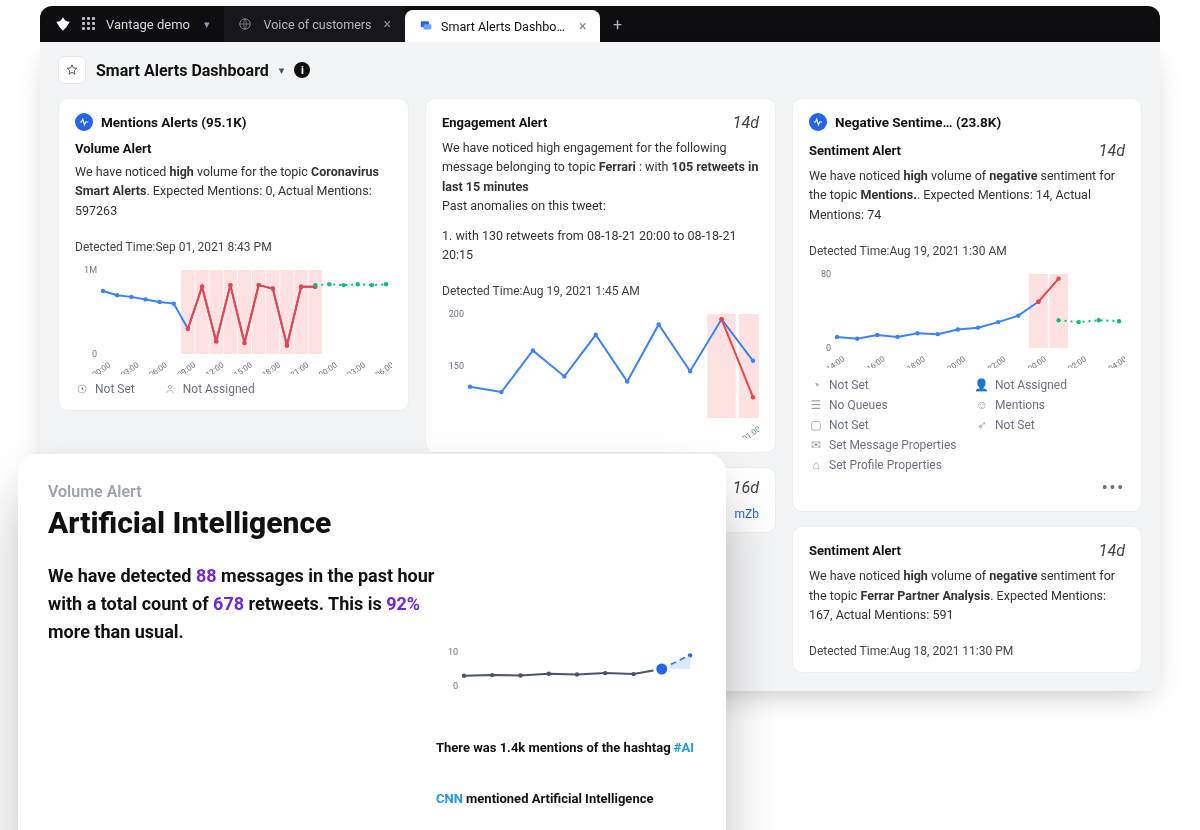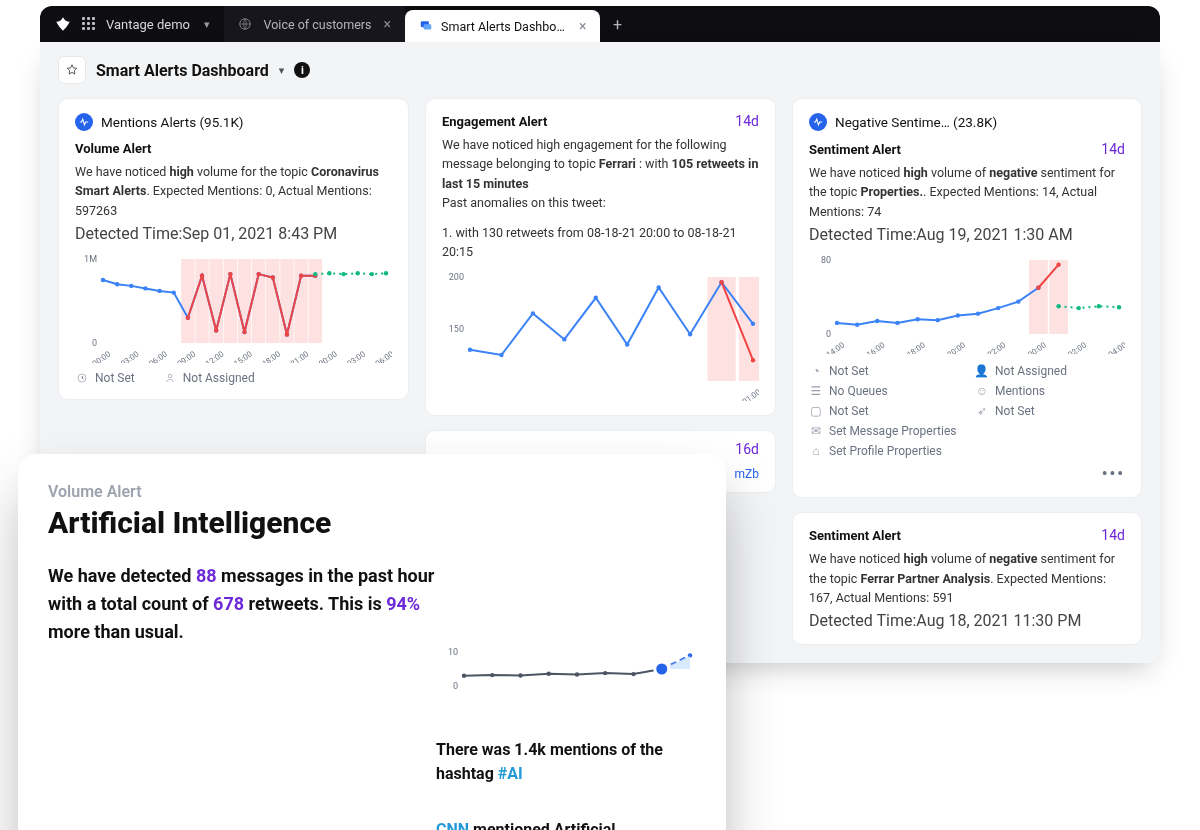--- a/index.html
+++ b/index.html
@@ -23,43 +23,43 @@
 .page-wrap { background:#f3f4f6; margin: 0 40px; border-radius: 0 0 12px 12px; padding: 14px 18px 18px 18px; box-shadow: 0 12px 30px -10px rgba(0,0,0,.25);}
 .page-header { display:flex; align-items:center; gap:10px; margin-bottom:14px;}
 .star-box { width:28px; height:28px; background:#fff; border:1px solid #e5e7eb; border-radius:6px; display:flex;align-items:center;justify-content:center; cursor:pointer;}
 .page-title { font-size:16px; font-weight:700; color:#111;}
 .chev-dn { font-size:11px; color:#555; cursor:pointer;}
 .info-dot { width:16px;height:16px;border-radius:50%;background:#111;color:#fff;font-size:11px;font-weight:700;display:flex;align-items:center;justify-content:center;cursor:pointer;}
 
 .cols { display:flex; gap:16px;}
 .col { flex:1; display:flex; flex-direction:column; gap:14px;}
 .card { background:#fff; border:1px solid #eceef1; border-radius:10px; padding:14px 16px;}
-.card-hdr { display:flex; align-items:center; gap:8px; font-size:13.5px; font-weight:400; color:#111; margin-bottom:10px;}
+.card-hdr { display:flex; align-items:center; gap:8px; font-size:13.5px; font-weight:700; color:#111; margin-bottom:10px;}
 .pulse { width:18px;height:18px;border-radius:50%;background:#2563eb;display:flex;align-items:center;justify-content:center;}
 .alert-hdr { display:flex; justify-content:space-between; align-items:center; margin-bottom:6px;}
 .alert-title { font-size:13px; font-weight:700; color:#111;}
-.age { font-size:14px; color:#6d28d9;}
+.age { font-size:16px; color:#404040;font-style:italic;}
 .alert-body { font-size:12.5px; color:#333; line-height:1.55;}
 .alert-body b{ font-weight:700;}
-.detected { font-size:16px; color:#444; margin-top:4px;}
+.detected { font-size:12px; color:#444; margin-top:20px;}
 .mini-chart { height:110px; margin-top:10px; position:relative;}
 .meta-grid { display:grid; grid-template-columns:1fr 1fr; gap:6px 16px; margin-top:10px;}
 .meta-row, .meta-item { display:flex; align-items:center; gap:6px; font-size:12px; color:#6b7280;}
 .meta-row { justify-content:flex-start; gap:28px; margin-top:8px;}
 .meta-ico { width:14px;height:14px; display:inline-flex;align-items:center;justify-content:center;color:#9ca3af;}
 .dots { text-align:right; color:#6b7280; letter-spacing:2px; font-weight:700; cursor:pointer; margin-top:6px;}
 
 .overlay { position:absolute; left:18px; top:454px; width:708px; background:#fff; border-radius:18px; box-shadow:0 30px 60px -10px rgba(0,0,0,.35); padding:28px 30px 34px 30px;}
 .ov-left { width:390px; float:left;}
 .ov-right { width:260px; float:right;}
 .ov-kicker { font-size:16px; color:#9ca3af; font-weight:600; margin-bottom:4px;}
 .ov-title { font-size:30px; font-weight:800; color:#111; margin-bottom:22px;}
 .ov-body { font-size:18px; font-weight:700; color:#111; line-height:1.55;}
 .ov-body .num { color:#6d28d9;}
-.ov-right p { font-size:16px; font-weight:700; color:#111; line-height:1.5; margin-bottom:20px;margin-top:32px;}
+.ov-right p { font-size:13px; font-weight:700; color:#111; line-height:1.5; margin-bottom:20px;margin-top:32px;}
 .ov-right .tag { color:#2199d6;}
 .ov-chart { height:60px; margin-bottom:22px;}
 .clearfix::after{content:"";display:table;clear:both;}
 .linkish{ color:#2563eb; font-size:12px;}
 </style>
 </head>
 <body>
 
 <div class="topbar">
   <div class="topbar-left">
@@ -222,20 +222,21 @@
         <div class="alert-hdr">
             <span class="alert-title">Engagement Alert</span>
             <span class="age">14d</span>
           </div>
         <div class="alert-body">
           <span>We have noticed high engagement for the following message belonging to topic </span><b>Ferrari</b><span> :  with </span><b>105 retweets in last 15 minutes</b><br>
           <span>Past anomalies on this tweet:</span>
           <div style="height:10px"></div>
           <span>1.  with 130 retweets from 08-18-21 20:00 to 08-18-21 20:15</span>
         </div>
+        <div class="detected">Detected Time:Aug 19, 2021 1:45 AM</div>
         <div class="mini-chart" style="height:130px"><svg width="317" height="130">
               <rect x="265.40555555555557" y="6" width="28.3" height="104" fill="#fee2e2"></rect>
               <rect x="296.85" y="6" width="28.3" height="104" fill="#fee2e2"></rect>
               <text x="22" y="61" text-anchor="end" font-size="9" fill="#6b7280">150</text>
               <text x="22" y="9" text-anchor="end" font-size="9" fill="#6b7280">200</text>
               <text x="311" y="128" text-anchor="middle" font-size="8" fill="#6b7280" transform="rotate(-35 311 128)">01:00</text>
               <path d="M28 78.8 L59.44444444444444 84 L90.88888888888889 42.39999999999999 L122.33333333333333 68.4 L153.77777777777777 26.799999999999997 L185.22222222222223 73.6 L216.66666666666666 16.39999999999999 L248.11111111111111 63.199999999999996 L279.55555555555554 11.200000000000003 L311 52.8 " fill="none" stroke="#3b82f6" stroke-width="2"></path>
               <circle cx="28" cy="78.8" r="2.2" fill="#3b82f6"></circle>
               <circle cx="59.44444444444444" cy="84" r="2.2" fill="#3b82f6"></circle>
               <circle cx="90.88888888888889" cy="42.39999999999999" r="2.2" fill="#3b82f6"></circle>
@@ -268,21 +269,21 @@
                 <path d="M2 12h4l3-7 4 14 3-7h6" stroke="#fff" stroke-width="2.5" fill="none"></path>
               </svg>
             </span>
           <span>Negative Sentime…   (23.8K)</span>
         </div>
         <div class="alert-hdr">
             <span class="alert-title">Sentiment Alert</span>
             <span class="age">14d</span>
           </div>
         <div class="alert-body">
-          <span>We have noticed </span><b>high</b><span> volume of </span><b>negative</b><span> sentiment for the topic </span><b>Properties.</b><span>. Expected Mentions: 14, Actual Mentions: 74</span>
+          <span>We have noticed </span><b>high</b><span> volume of </span><b>negative</b><span> sentiment for the topic </span><b>Mentions.</b><span>. Expected Mentions: 14, Actual Mentions: 74</span>
         </div>
         <div class="detected">Detected Time:Aug 19, 2021 1:30 AM</div>
         <div class="mini-chart" style="height:100px"><svg width="316" height="100">
               <rect x="220.02857142857144" y="6" width="18.8" height="74" fill="#fee2e2"></rect>
               <rect x="240.17142857142855" y="6" width="18.8" height="74" fill="#fee2e2"></rect>
               <text x="22" y="83" text-anchor="end" font-size="9" fill="#6b7280">0</text>
               <text x="22" y="9" text-anchor="end" font-size="9" fill="#6b7280">80</text>
               <text x="28" y="98" text-anchor="middle" font-size="8" fill="#6b7280" transform="rotate(-35 28 98)">14:00</text>
               <text x="68.28571428571428" y="98" text-anchor="middle" font-size="8" fill="#6b7280" transform="rotate(-35 68.28571428571428 98)">16:00</text>
               <text x="108.57142857142857" y="98" text-anchor="middle" font-size="8" fill="#6b7280" transform="rotate(-35 108.57142857142857 98)">18:00</text>
@@ -361,21 +362,21 @@
     </div>
 
   </div>
 </div>
 
 <div class="overlay clearfix">
   <div class="ov-left">
     <div class="ov-kicker">Volume Alert</div>
     <div class="ov-title">Artificial Intelligence</div>
     <div class="ov-body">
-      <span>We have detected </span><span class="num">88</span><span> messages in the past hour with a total count of </span><span class="num">678</span><span> retweets. This is </span><span class="num">94%</span><span> more than usual.</span>
+      <span>We have detected </span><span class="num">88</span><span> messages in the past hour with a total count of </span><span class="num">678</span><span> retweets. This is </span><span class="num">92%</span><span> more than usual.</span>
     </div>
   </div>
   <div class="ov-right">
     <div class="ov-chart"><svg width="260" height="60">
           <text x="22" y="43" text-anchor="end" font-size="9" fill="#6b7280">0</text>
           <text x="22" y="9" text-anchor="end" font-size="9" fill="#6b7280">10</text>
           <path d="M28 29.8 L56.25 29.119999999999997 L84.5 29.46 L112.75 27.759999999999998 L141 28.44 L169.25 27.08 L197.5 28.1 L225.75 23 " fill="none" stroke="#4b5563" stroke-width="2"></path>
           <circle cx="28" cy="29.8" r="2.2" fill="#4b5563"></circle>
           <circle cx="56.25" cy="29.119999999999997" r="2.2" fill="#4b5563"></circle>
           <circle cx="84.5" cy="29.46" r="2.2" fill="#4b5563"></circle>

